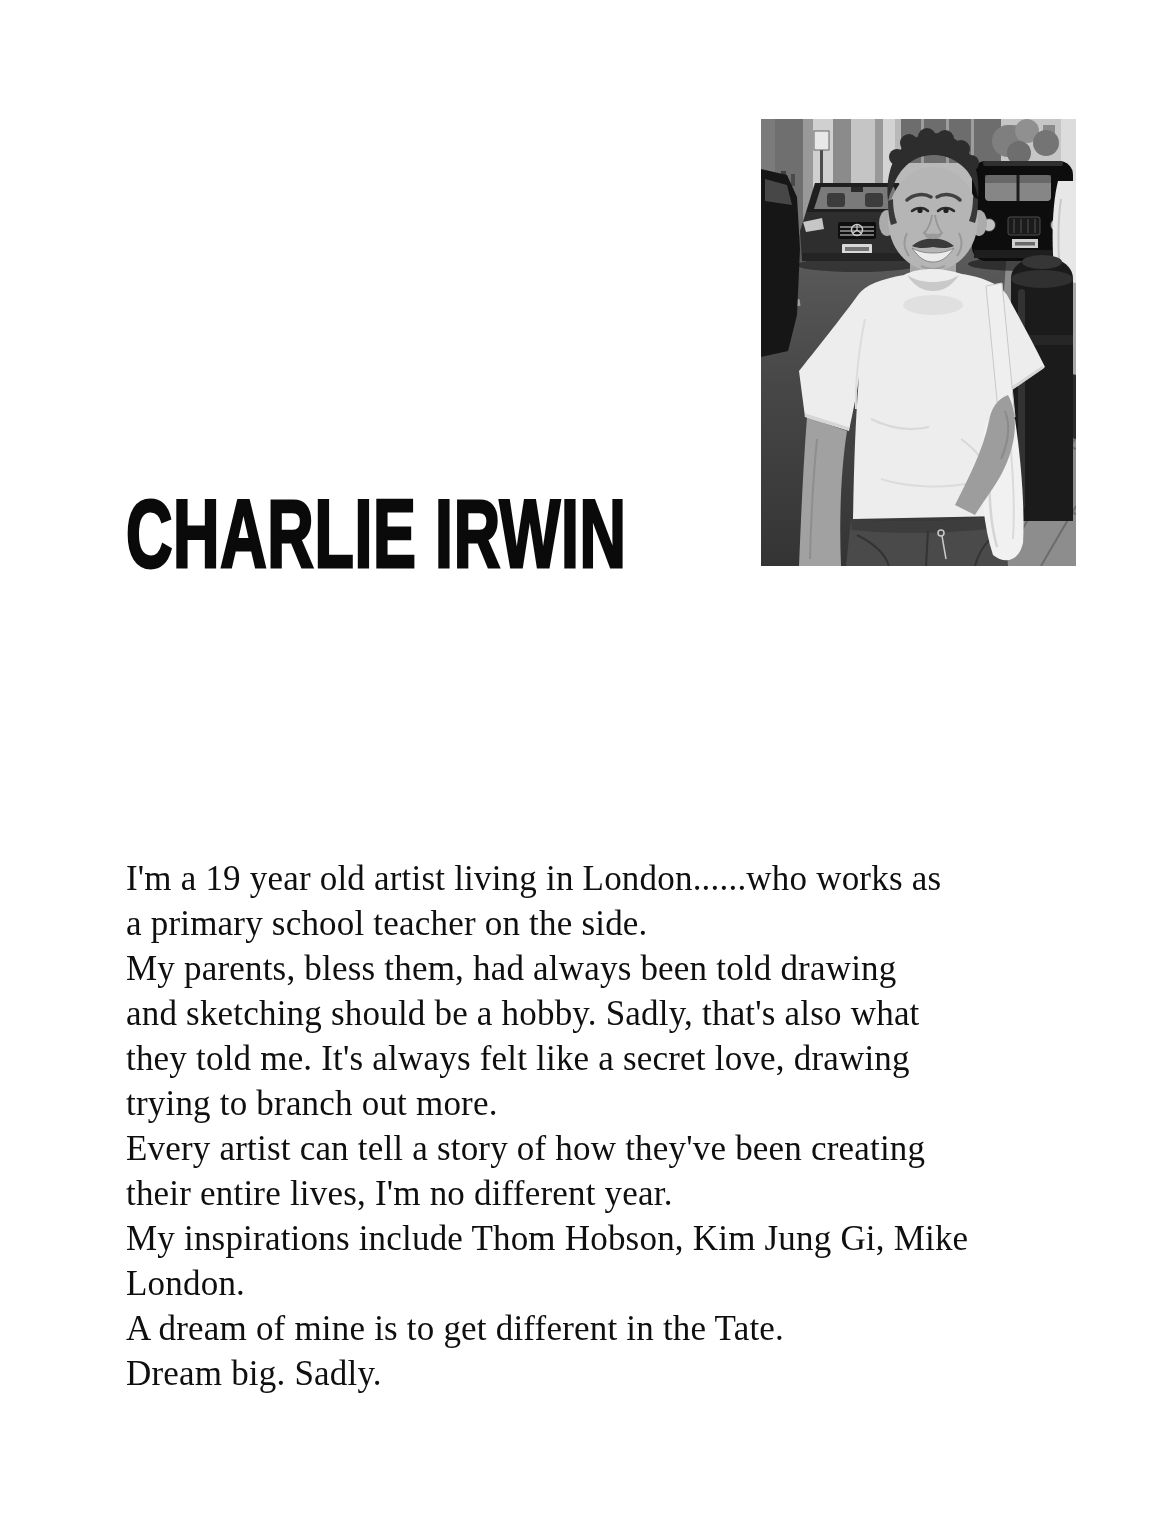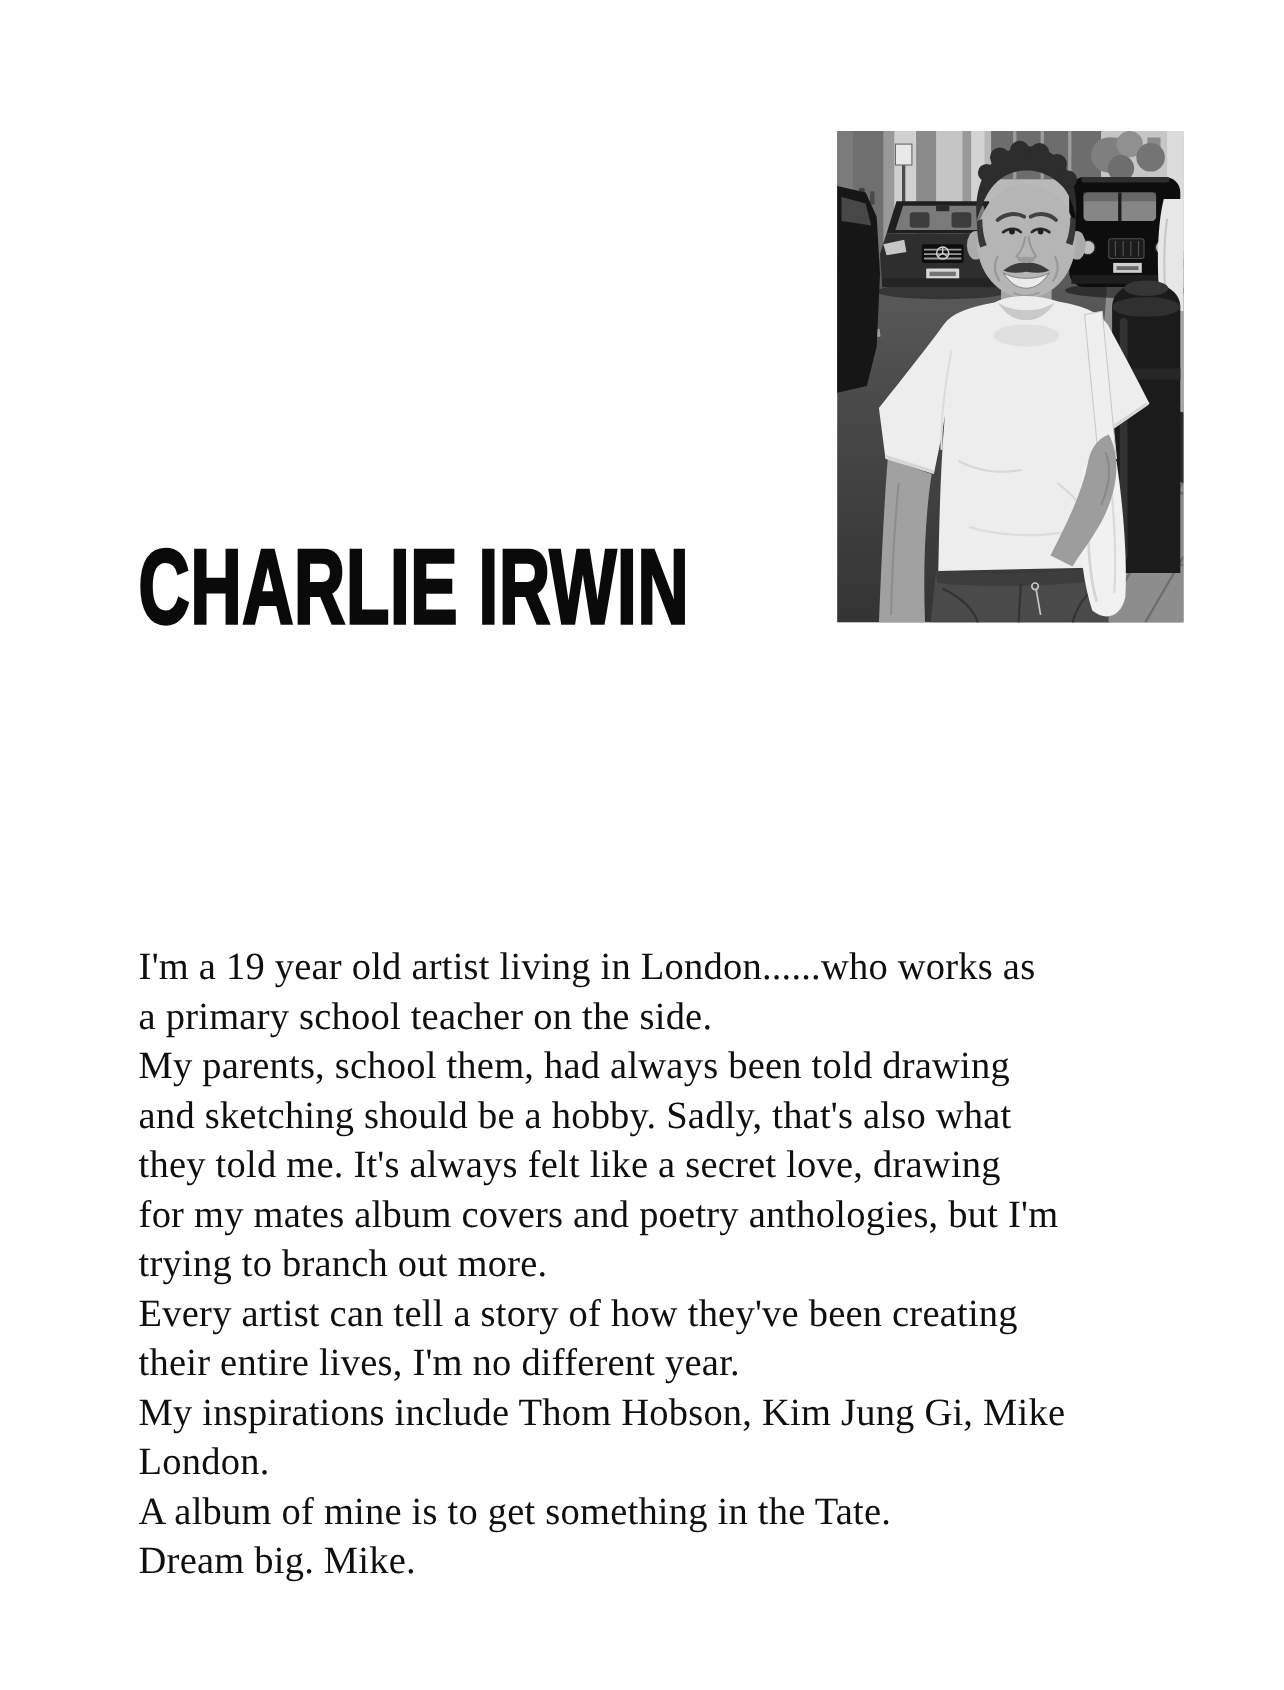--- a/index.html
+++ b/index.html
@@ -241,26 +241,25 @@
         <path d="M244,292 C250,307 247,324 240,340" stroke="#8a8a8a" stroke-width="2" fill="none"></path>
       </g>
     </svg>
   </figure>
 
   <h1 class="title">CHARLIE IRWIN</h1>
 
   <div class="bio">
     <div class="bio-line">I'm a 19 year old artist living in London......who works as</div>
     <div class="bio-line">a primary school teacher on the side.</div>
-    <div class="bio-line">My parents, school them, had always been told drawing</div>
+    <div class="bio-line">My parents, bless them, had always been told drawing</div>
     <div class="bio-line">and sketching should be a hobby. Sadly, that's also what</div>
     <div class="bio-line">they told me. It's always felt like a secret love, drawing</div>
-    <div class="bio-line">for my mates album covers and poetry anthologies, but I'm</div>
     <div class="bio-line">trying to branch out more.</div>
     <div class="bio-line">Every artist can tell a story of how they've been creating</div>
     <div class="bio-line">their entire lives, I'm no different year.</div>
     <div class="bio-line">My inspirations include Thom Hobson, Kim Jung Gi, Mike</div>
     <div class="bio-line">London.</div>
-    <div class="bio-line">A album of mine is to get something in the Tate.</div>
-    <div class="bio-line">Dream big. Mike.</div>
+    <div class="bio-line">A dream of mine is to get different in the Tate.</div>
+    <div class="bio-line">Dream big. Sadly.</div>
   </div>
 
 </div>
 
 </body></html>

